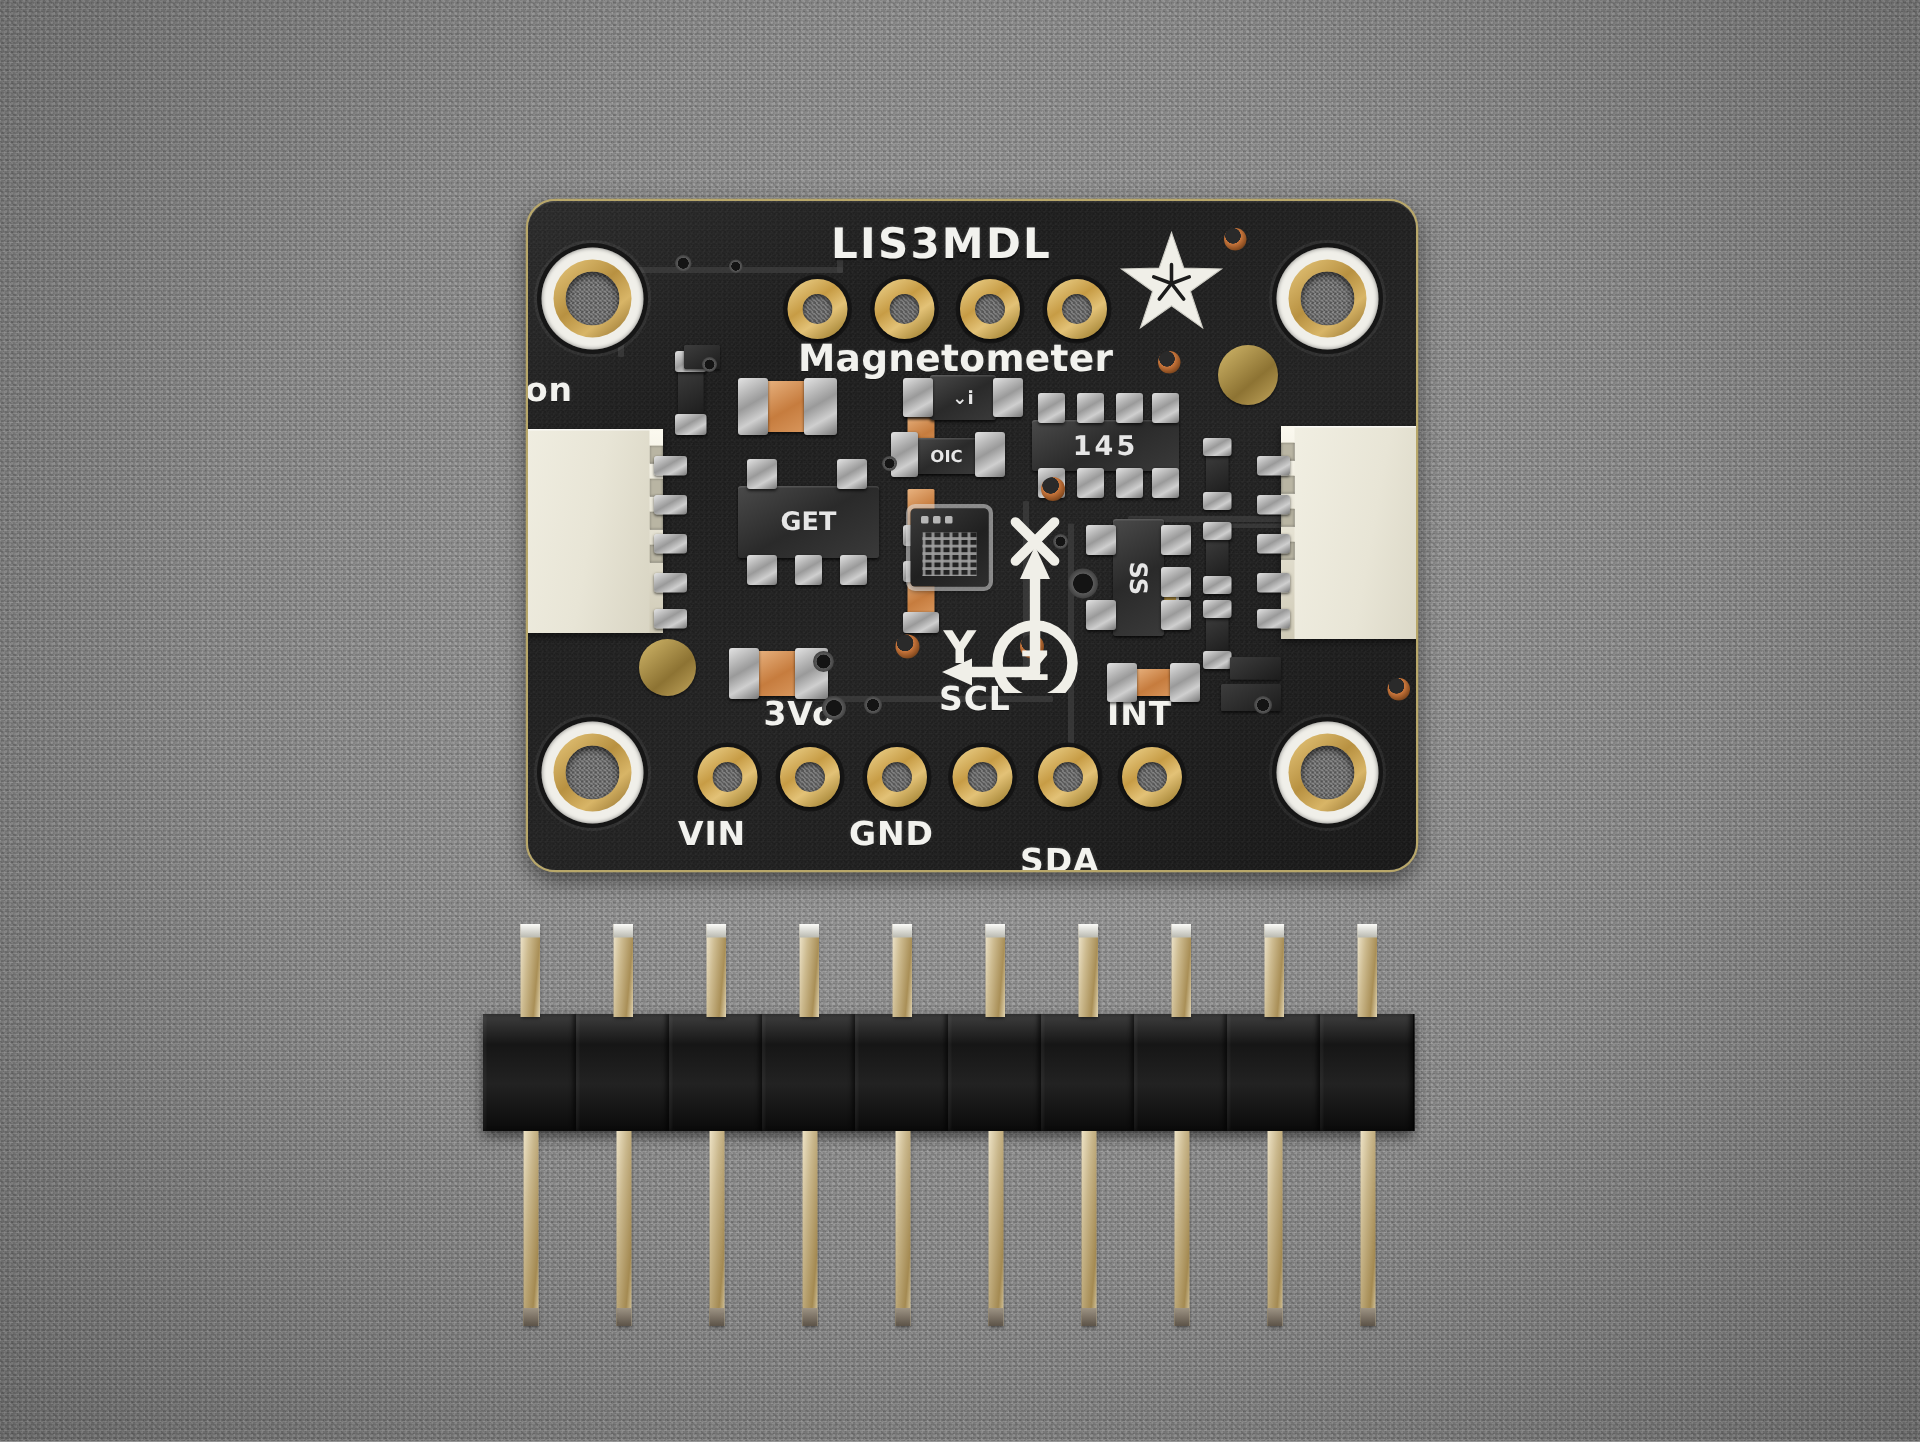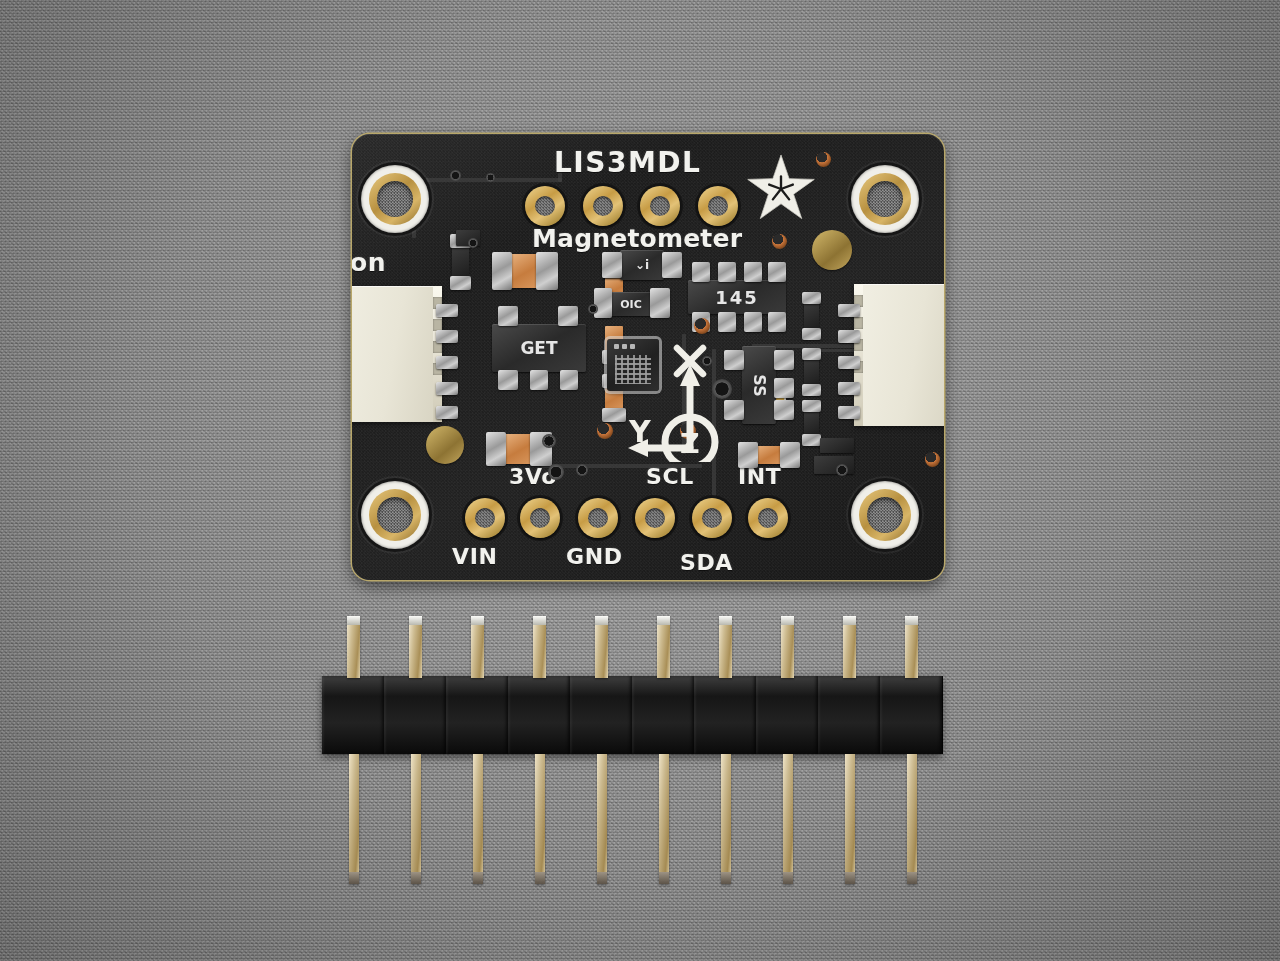--- a/index.html
+++ b/index.html
@@ -47,21 +47,21 @@
   
   .silk{
     position:absolute;color:#f2f2ee;font-weight:bold;
     letter-spacing:.5px;white-space:nowrap;
     text-shadow:0 1px 1px rgba(0,0,0,.75), 0 0 2px rgba(255,255,255,.25);
     font-family:"DejaVu Sans",sans-serif;
   }
   .silk-title{font-size:28px;letter-spacing:1.5px;}
   .silk-sub{font-size:25px;letter-spacing:.2px;}
   .silk-pin{font-size:22px;letter-spacing:.6px;}
-  .silk-on{font-size:25px;}
+  .silk-on{font-size:22px;}
 
   
   .mhole{
     position:absolute;width:74px;height:74px;border-radius:50%;
     background:#161616;
     box-shadow:0 0 0 2px rgba(255,255,255,.06);
   }
   .mhole .ring-w{
     position:absolute;inset:3px;border-radius:50%;
     background:#f0efe9;
@@ -286,25 +286,25 @@
       <div class="hole"></div>
     </div>
   <div class="pad" style="left:340px;top:364px;">
       <div class="hole"></div>
     </div>
   <div class="pad" style="left:396px;top:364px;">
       <div class="hole"></div>
     </div>
 
   <div class="silk silk-pin" style="left:157px;top:330px;">3Vo</div>
-  <div class="silk silk-pin" style="left:274px;top:330px;margin-left:20px;">SCL</div>
+  <div class="silk silk-pin" style="left:274px;top:320px;">SCL</div>
   <div class="silk silk-pin" style="left:386px;top:330px;">INT</div>
   <div class="silk silk-pin" style="left:100px;top:410px;">VIN</div>
   <div class="silk silk-pin" style="left:214px;top:410px;">GND</div>
-  <div class="silk silk-pin" style="left:328px;top:416px;">SDA</div>
+  <div class="silk silk-pin" style="left:328px;top:428px;">SDA</div>
 
   <div class="qt" style="left:-20px;top:152px;width:110px;height:136px;">
     <div class="lip" style="right:0;"></div>
     <div class="slots" style="right:0;">
         <i></i>
         <i></i>
         <i></i>
         <i></i>
       </div>
   </div>

